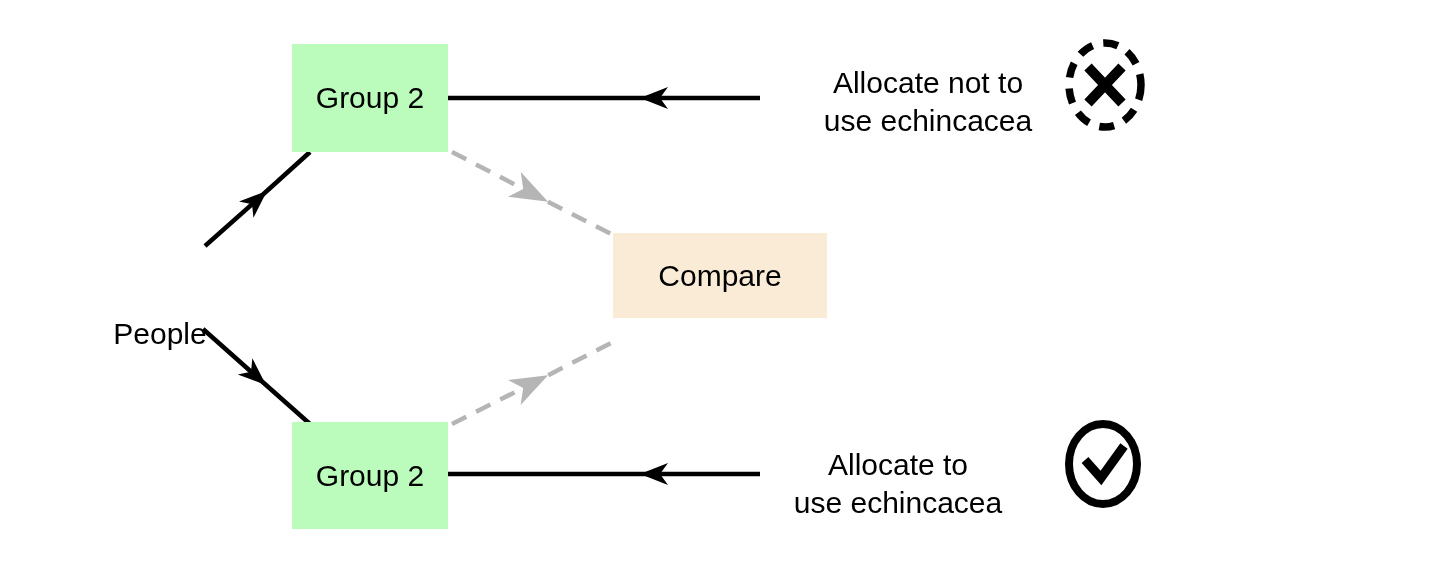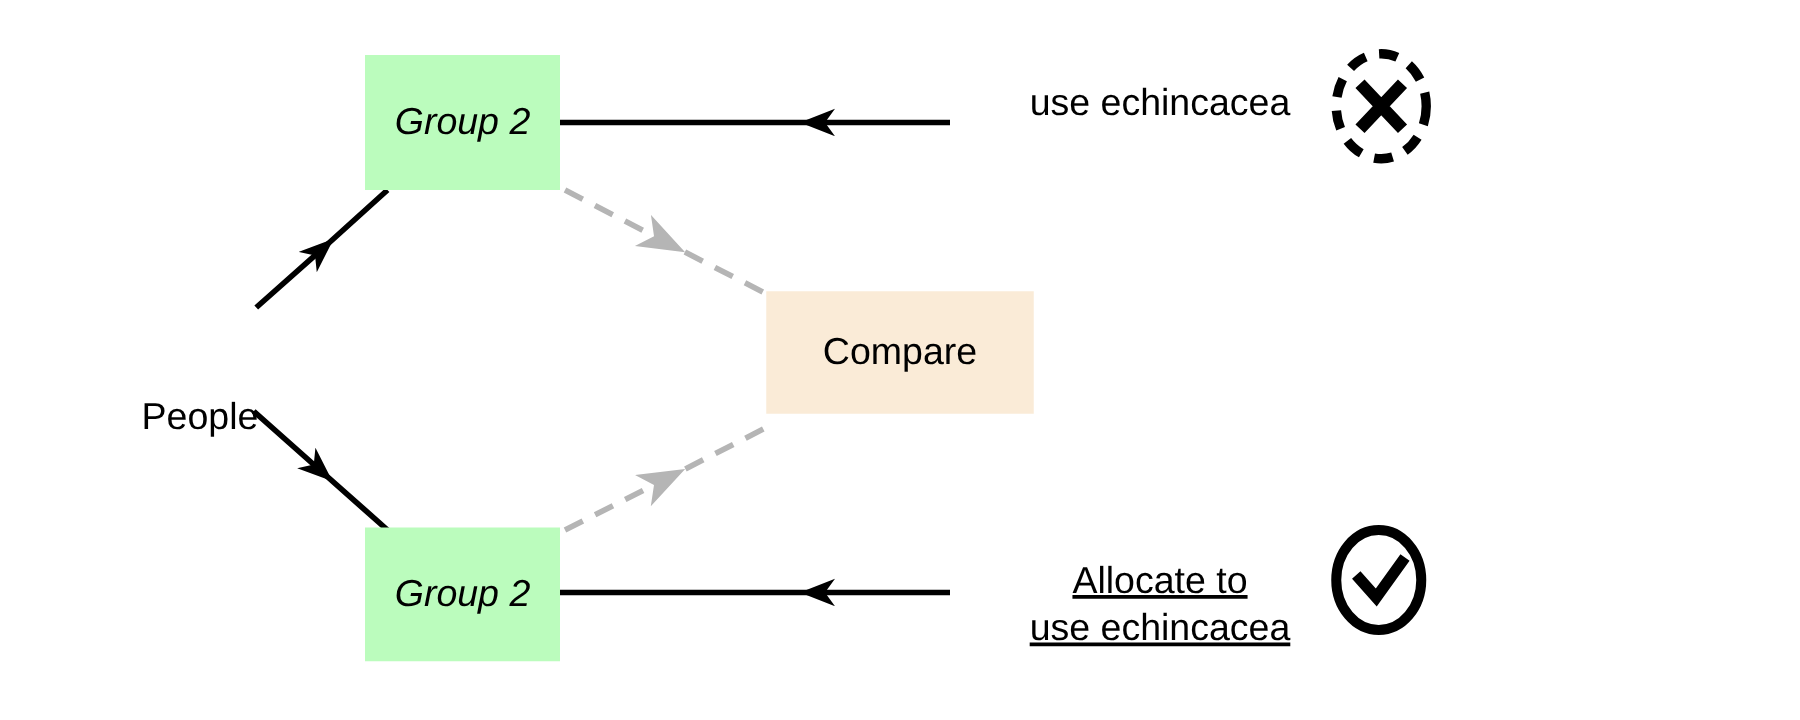--- a/index.html
+++ b/index.html
@@ -24,42 +24,42 @@
   }
   .node {
     position: absolute;
     display: flex;
     align-items: center;
     justify-content: center;
     font-size: 30px;
     line-height: 1;
     white-space: nowrap;
   }
-  .node.group-box { background: var(--group-box, #BBFCBD); font-style: italic; }
+  .node.group-box { background: var(--group-box, #BBFCBD); }
   .node.compare-box { background: var(--compare-box, #FAEBD7); }
   #group2-node { left: 292px; top: 44px;  width: 156px; height: 108px; }
   #group1-node { left: 292px; top: 422px; width: 156px; height: 107px; }
-  #compare-node { left: 613px; top: 233px; width: 214px; height: 98px; }
+  #compare-node { left: 613px; top: 233px; width: 214px; height: 85px; }
   .floating-label {
     position: absolute;
     font-size: 30px;
     text-align: center;
     white-space: nowrap;
   }
   #people-label { left: 60px; top: 272px; width: 200px; height: 36px; line-height: 36px; margin-top: 44px; }
   .allocate-label {
     position: absolute;
     width: 260px;
     font-size: 30px;
     line-height: 38px;
     text-align: center;
     white-space: nowrap;
   }
   #allocate-not-label { left: 798px; top: 64px; }
-  #allocate-to-label  { left: 798px; top: 446px; text-decoration: underline; }
+  #allocate-to-label  { left: 768px; top: 446px; }
   .edge-black { stroke: var(--line-black, #000000); stroke-width: 4.5; fill: none; }
   .edge-gray  { stroke: var(--line-gray, #B5B5B5); stroke-width: 4.5; fill: none; stroke-dasharray: 16 11; }
   .icon-stroke { stroke: var(--line-black, #000000); fill: none; }
 </style>
 </head>
 <body>
 
 <div class="canvas">
 
   <svg class="edges-layer" width="1440" height="576" viewBox="0 0 1440 576" xmlns="http://www.w3.org/2000/svg">
@@ -97,20 +97,21 @@
 
   <div class="node group-box" id="group1-node">
     <span>Group 2</span>
   </div>
 
   <div class="node compare-box" id="compare-node">
     <span>Compare</span>
   </div>
 
   <div class="allocate-label" id="allocate-not-label">
+    <div>Allocate not to</div>
     <div>use echincacea</div>
   </div>
 
   <div class="allocate-label" id="allocate-to-label">
     <div>Allocate to</div>
     <div>use echincacea</div>
   </div>
 
 </div>
 

